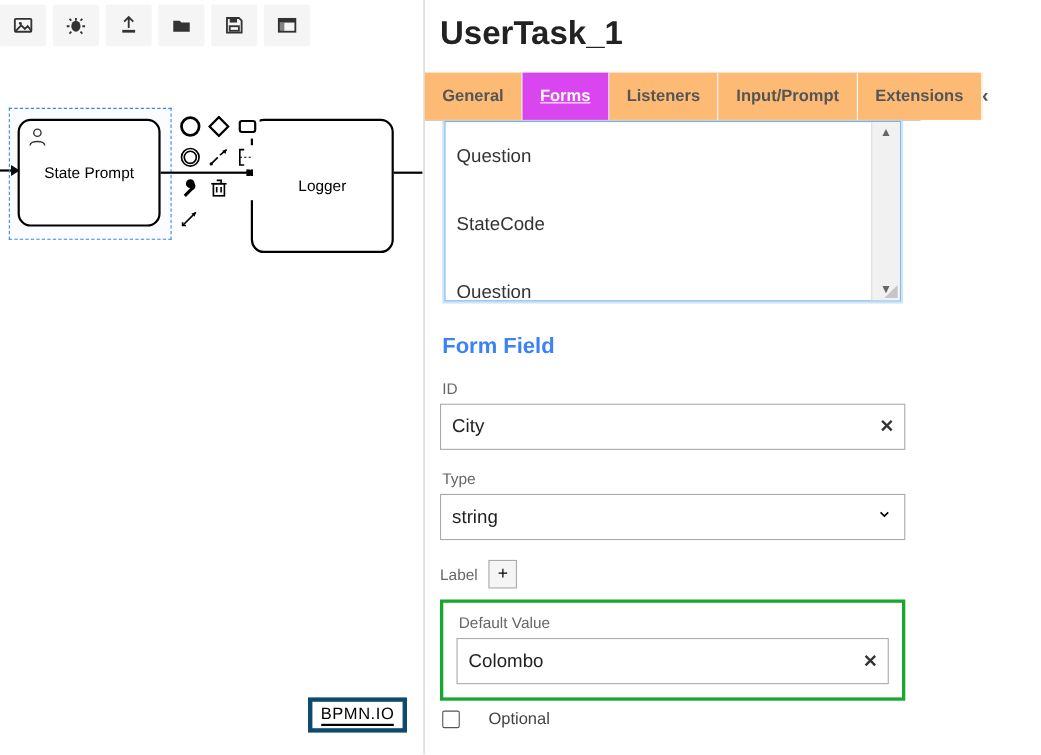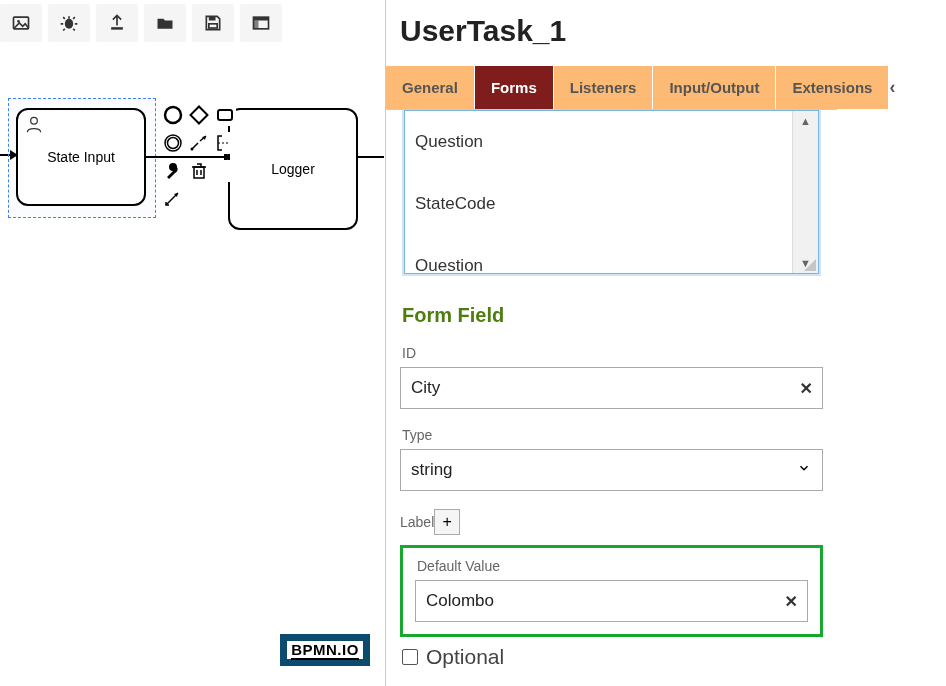--- a/index.html
+++ b/index.html
@@ -122,24 +122,24 @@
   width: 22px; height: 22px;
   display:flex;align-items:center;justify-content:center;
   cursor:pointer;
   background:#fff;
 }
 
 .logo {
   position: absolute;
   left: 280px; bottom: 14px;
   width: 90px; height: 32px;
-  border: 7px solid #0c4a6e;
+  border: 4px solid #0c4a6e;
   background:#fff;
   display:flex;align-items:center;justify-content:center;
-  font-weight:700;
+  font-weight:400;
   font-size:15px;
   letter-spacing:0.5px;
 }
 .logo span { border-bottom: 2px solid #000; }
 
 .panel {
   position: absolute;
   top: 0; left: 385px;
   width: 452px; height: 686px;
   border-left: 1px solid #ccc;
@@ -166,22 +166,23 @@
   display:flex;
   align-items:center;
   font-size:15px;
   font-weight:700;
   color:#555;
   background:#fdba74;
   border-right:1px solid #fff;
   cursor:pointer;
 }
 .tab.active {
-  background:#7f1d1d;
+  background:#d946ef;
   color:#fff;
+  text-decoration:underline;
 }
 .tabs-more {
   margin-left:auto;
   width:30px;
   display:flex;align-items:center;justify-content:center;
   color:#555;font-weight:700;font-size:18px;
 }
 
 .panel-body {
   flex:1;
@@ -225,21 +226,21 @@
   position:absolute; right:2px; bottom:2px;
   width:14px;height:14px;
 }
 .listbox-resize::before{
   content:'';position:absolute;right:0;bottom:0;
   width:0;height:0;border-right:12px solid #999;border-top:12px solid transparent;
   opacity:0.5;
 }
 
 .section-head {
-  font-size:20px;font-weight:700;color:#4d7c0f;margin:4px 0 18px 2px;
+  font-size:20px;font-weight:700;color:#3b82f6;margin:4px 0 18px 2px;
 }
 .field-label {
   font-size:14px;color:#666;margin:6px 0 6px 2px;
 }
 .inp-wrap {
   position:relative;
   margin-bottom:18px;
 }
 .inp {
   width:100%;
@@ -257,32 +258,32 @@
   border:1px solid #aaa;
   padding:10px 10px;
   font-size:17px;
   color:#222;
   background:#fff;
   appearance:none;
 }
 .sel-wrap{position:relative;margin-bottom:18px;}
 .sel-caret{position:absolute;right:12px;top:50%;transform:translateY(-50%);}
 
-.label-row{display:flex;align-items:center;gap:0;margin-bottom:10px;}
+.label-row{display:flex;align-items:center;gap:10px;margin-bottom:10px;}
 .add-btn{
   width:26px;height:26px;border:1px solid #aaa;background:#f5f5f5;display:flex;align-items:center;justify-content:center;font-size:16px;cursor:pointer;
 }
 
 .highlight-box{
   border:3px solid #18a830;
   padding:10px 12px 8px 12px;
   margin-bottom:8px;
 }
 
-.chk-row{display:flex;align-items:center;gap:8px;font-size:21px;color:#444;margin-top:2px;margin-left:2px;}
+.chk-row{display:flex;align-items:center;gap:26px;font-size:15px;color:#444;margin-top:2px;margin-left:2px;}
 .chk{width:16px;height:16px;border:1.5px solid #555;border-radius:2px;background:#fff;}
 </style>
 </head>
 <body>
 
 <div class="toolbar">
   <div class="tbtn">
     <svg viewBox="0 0 24 24">
         <rect x="3" y="5" width="18" height="14" rx="1" fill="none" stroke="#333" stroke-width="2"></rect>
         <circle cx="9" cy="10" r="1.6" fill="#333"></circle>
@@ -325,21 +326,21 @@
 <div class="canvas">
   <div class="arrow-in"></div>
   <div class="node-selected"></div>
   <div class="node-user">
     <span class="user-ico">
       <svg width="20" height="20" viewBox="0 0 24 24">
           <circle cx="12" cy="8" r="4" fill="none" stroke="#333" stroke-width="1.5"></circle>
           <path d="M4 22 C4 16 20 16 20 22" fill="none" stroke="#333" stroke-width="1.5"></path>
         </svg>
     </span>
-    <span>State Input</span>
+    <span>State Prompt</span>
   </div>
 
   <div class="arrow-mid"></div>
 
   <div class="palette">
     <div class="pal">
         <svg width="20" height="20">
           <circle cx="10" cy="10" r="8" fill="none" stroke="#000" stroke-width="2.5"></circle>
         </svg>
       </div>
@@ -404,21 +405,21 @@
     </div>
 </div>
 
 <div class="panel">
   <div class="panel-title">UserTask_1</div>
 
   <div class="tabs">
     <div class="tab">General</div>
     <div class="tab active">Forms</div>
     <div class="tab">Listeners</div>
-    <div class="tab">Input/Output</div>
+    <div class="tab">Input/Prompt</div>
     <div class="tab">Extensions</div>
     <div class="tabs-more">‹</div>
   </div>
 
   <div class="panel-body">
     <div class="listbox-wrap">
       <div class="listbox">
         <div class="item">Question</div>
         <div class="item">StateCode</div>
         <div class="item">Question</div>

